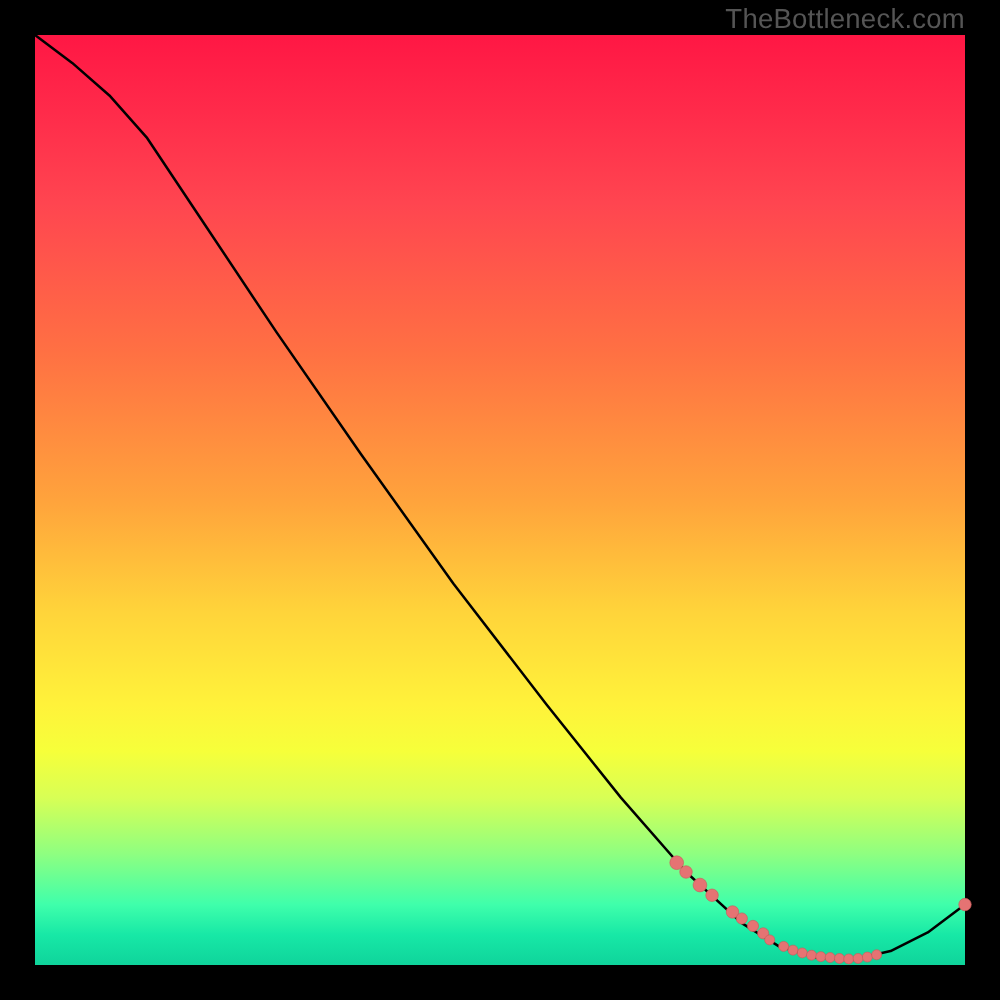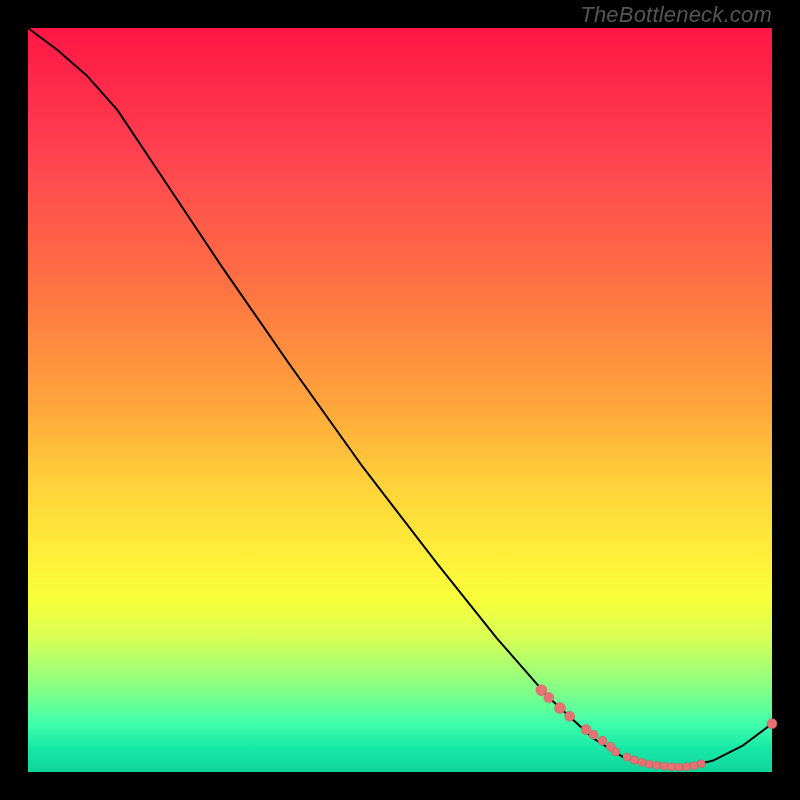--- a/index.html
+++ b/index.html
@@ -9,21 +9,20 @@
     height: 800px;
     background: #000;
     overflow: hidden;
     font-family: Arial, Helvetica, sans-serif;
   }
   .frame {
     position: relative;
     width: 800px;
     height: 692px;
     background: #000;
-    font-style: italic;
   }
   .watermark {
     position: absolute;
     top: 2px;
     right: 28px;
     color: #555;
     font-size: 22px;
     font-weight: 500;
     letter-spacing: 0.2px;
     user-select: none;

